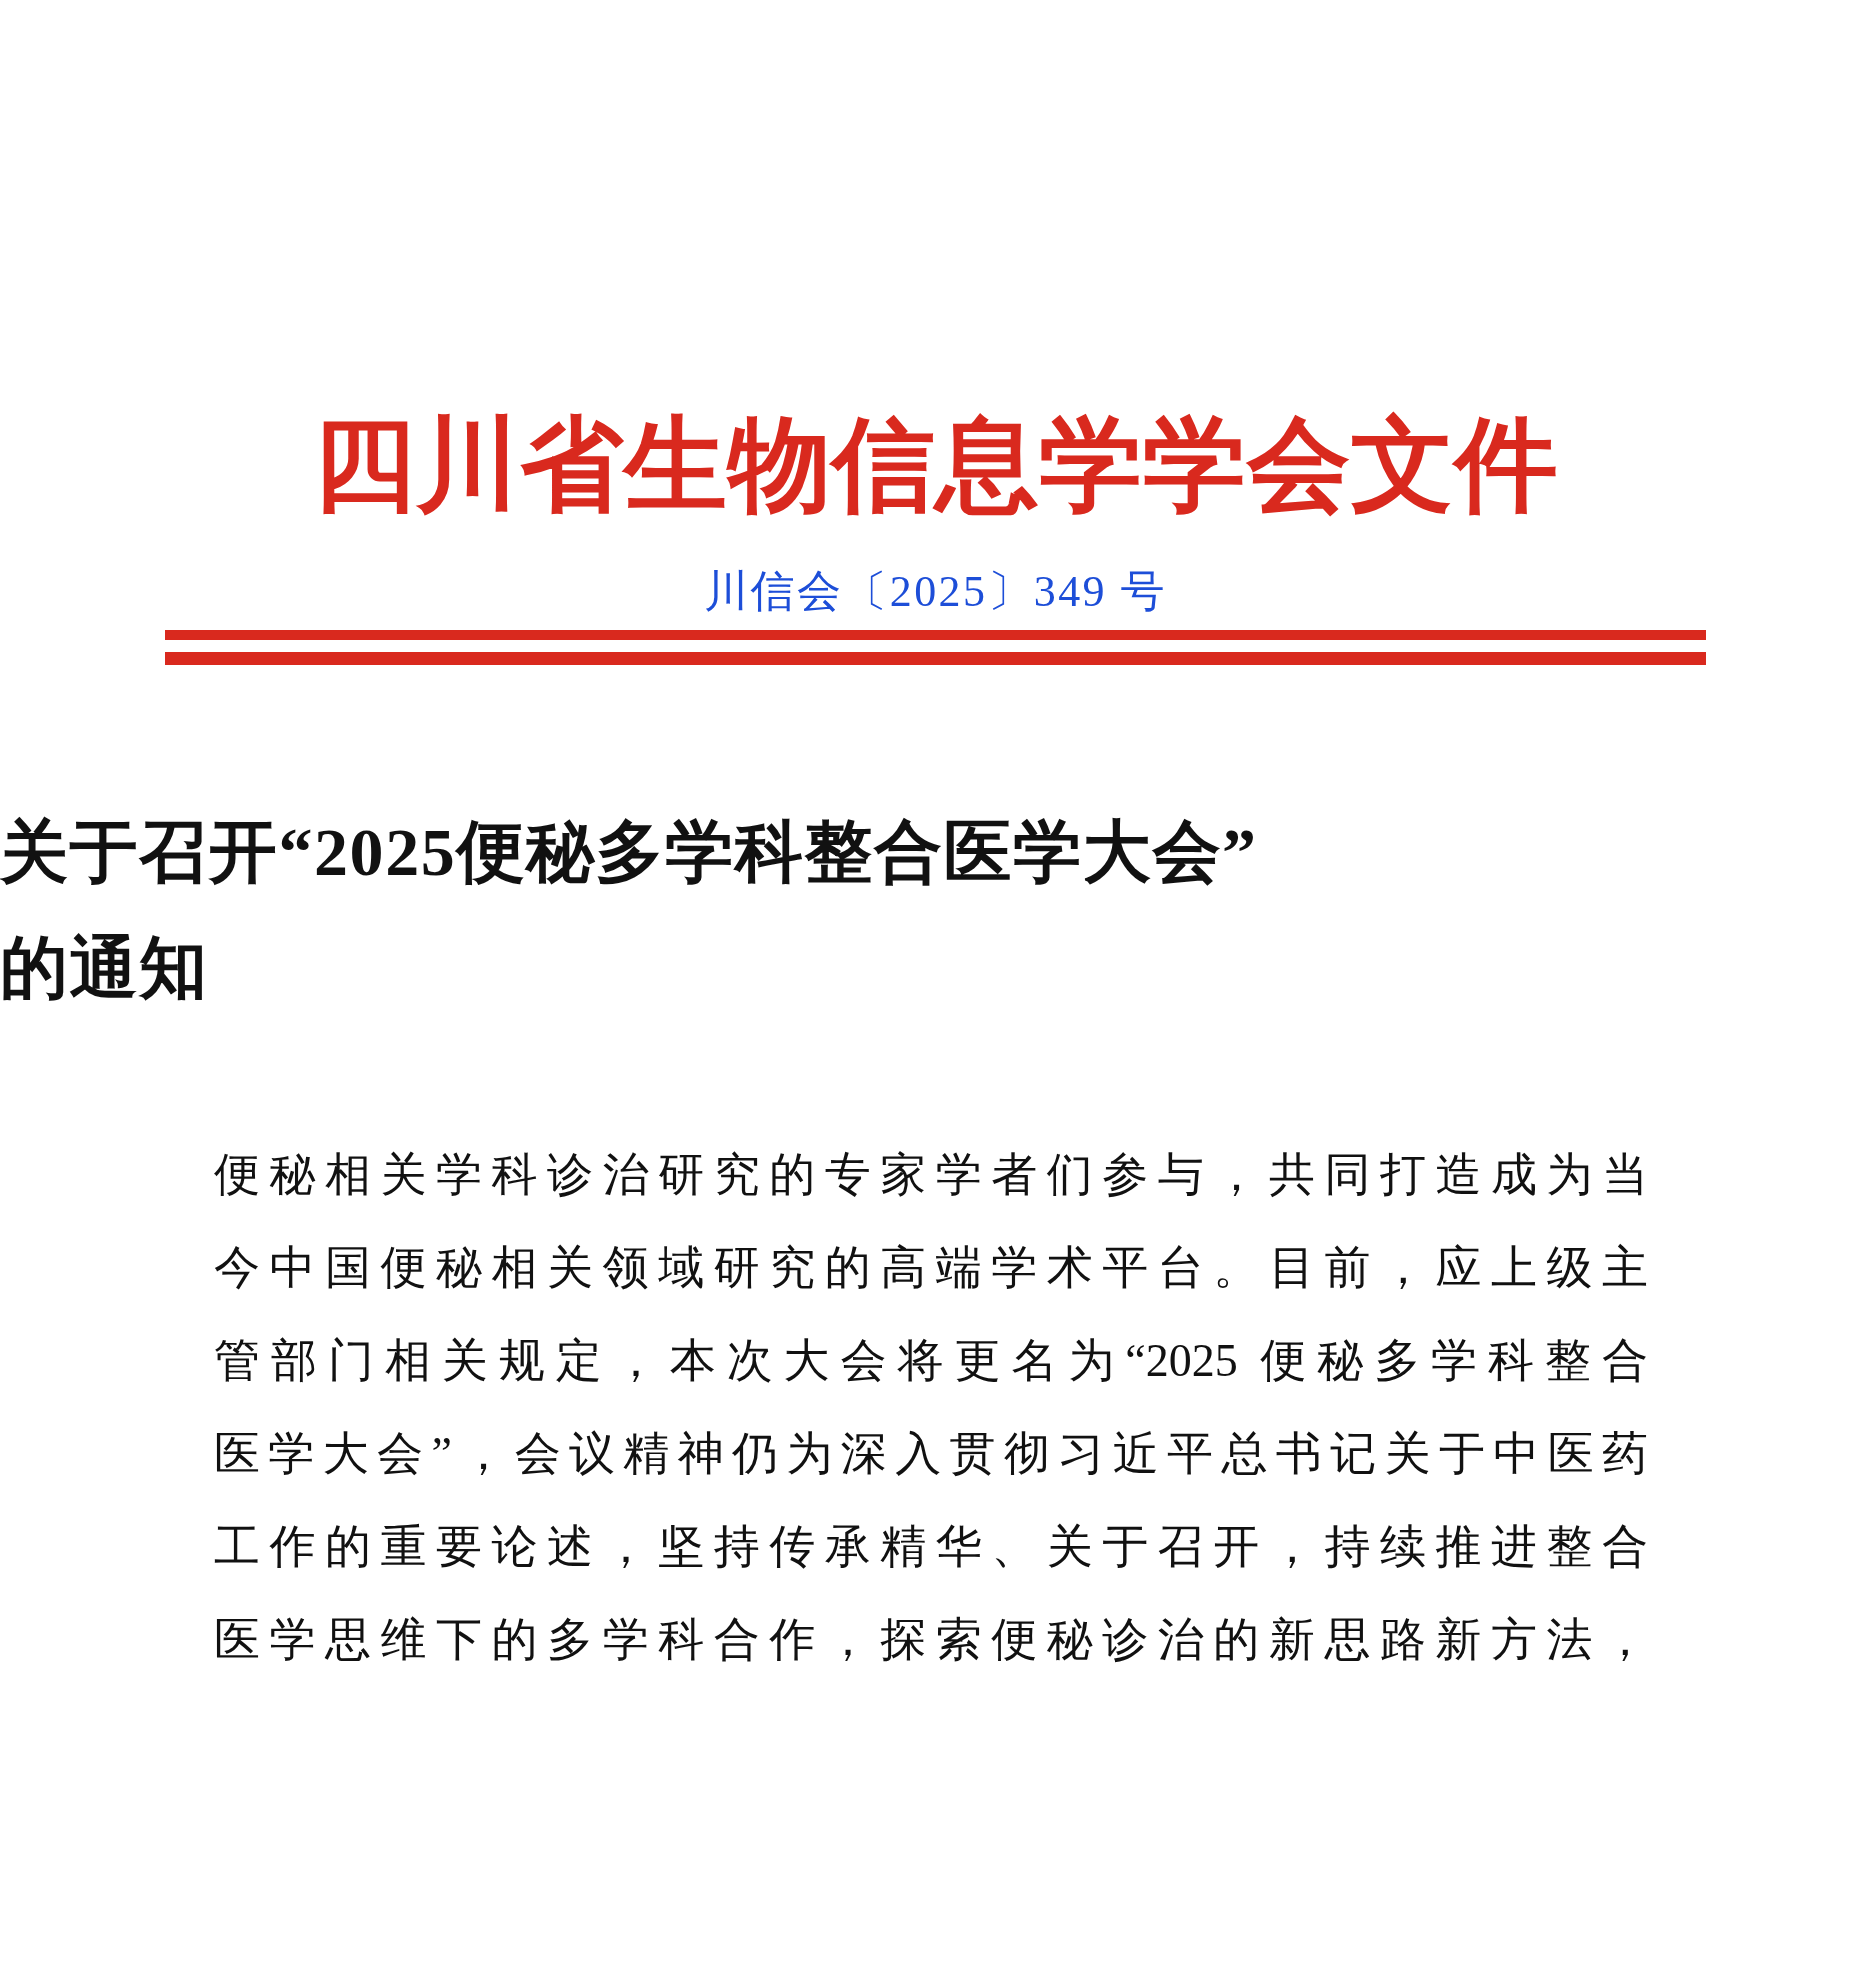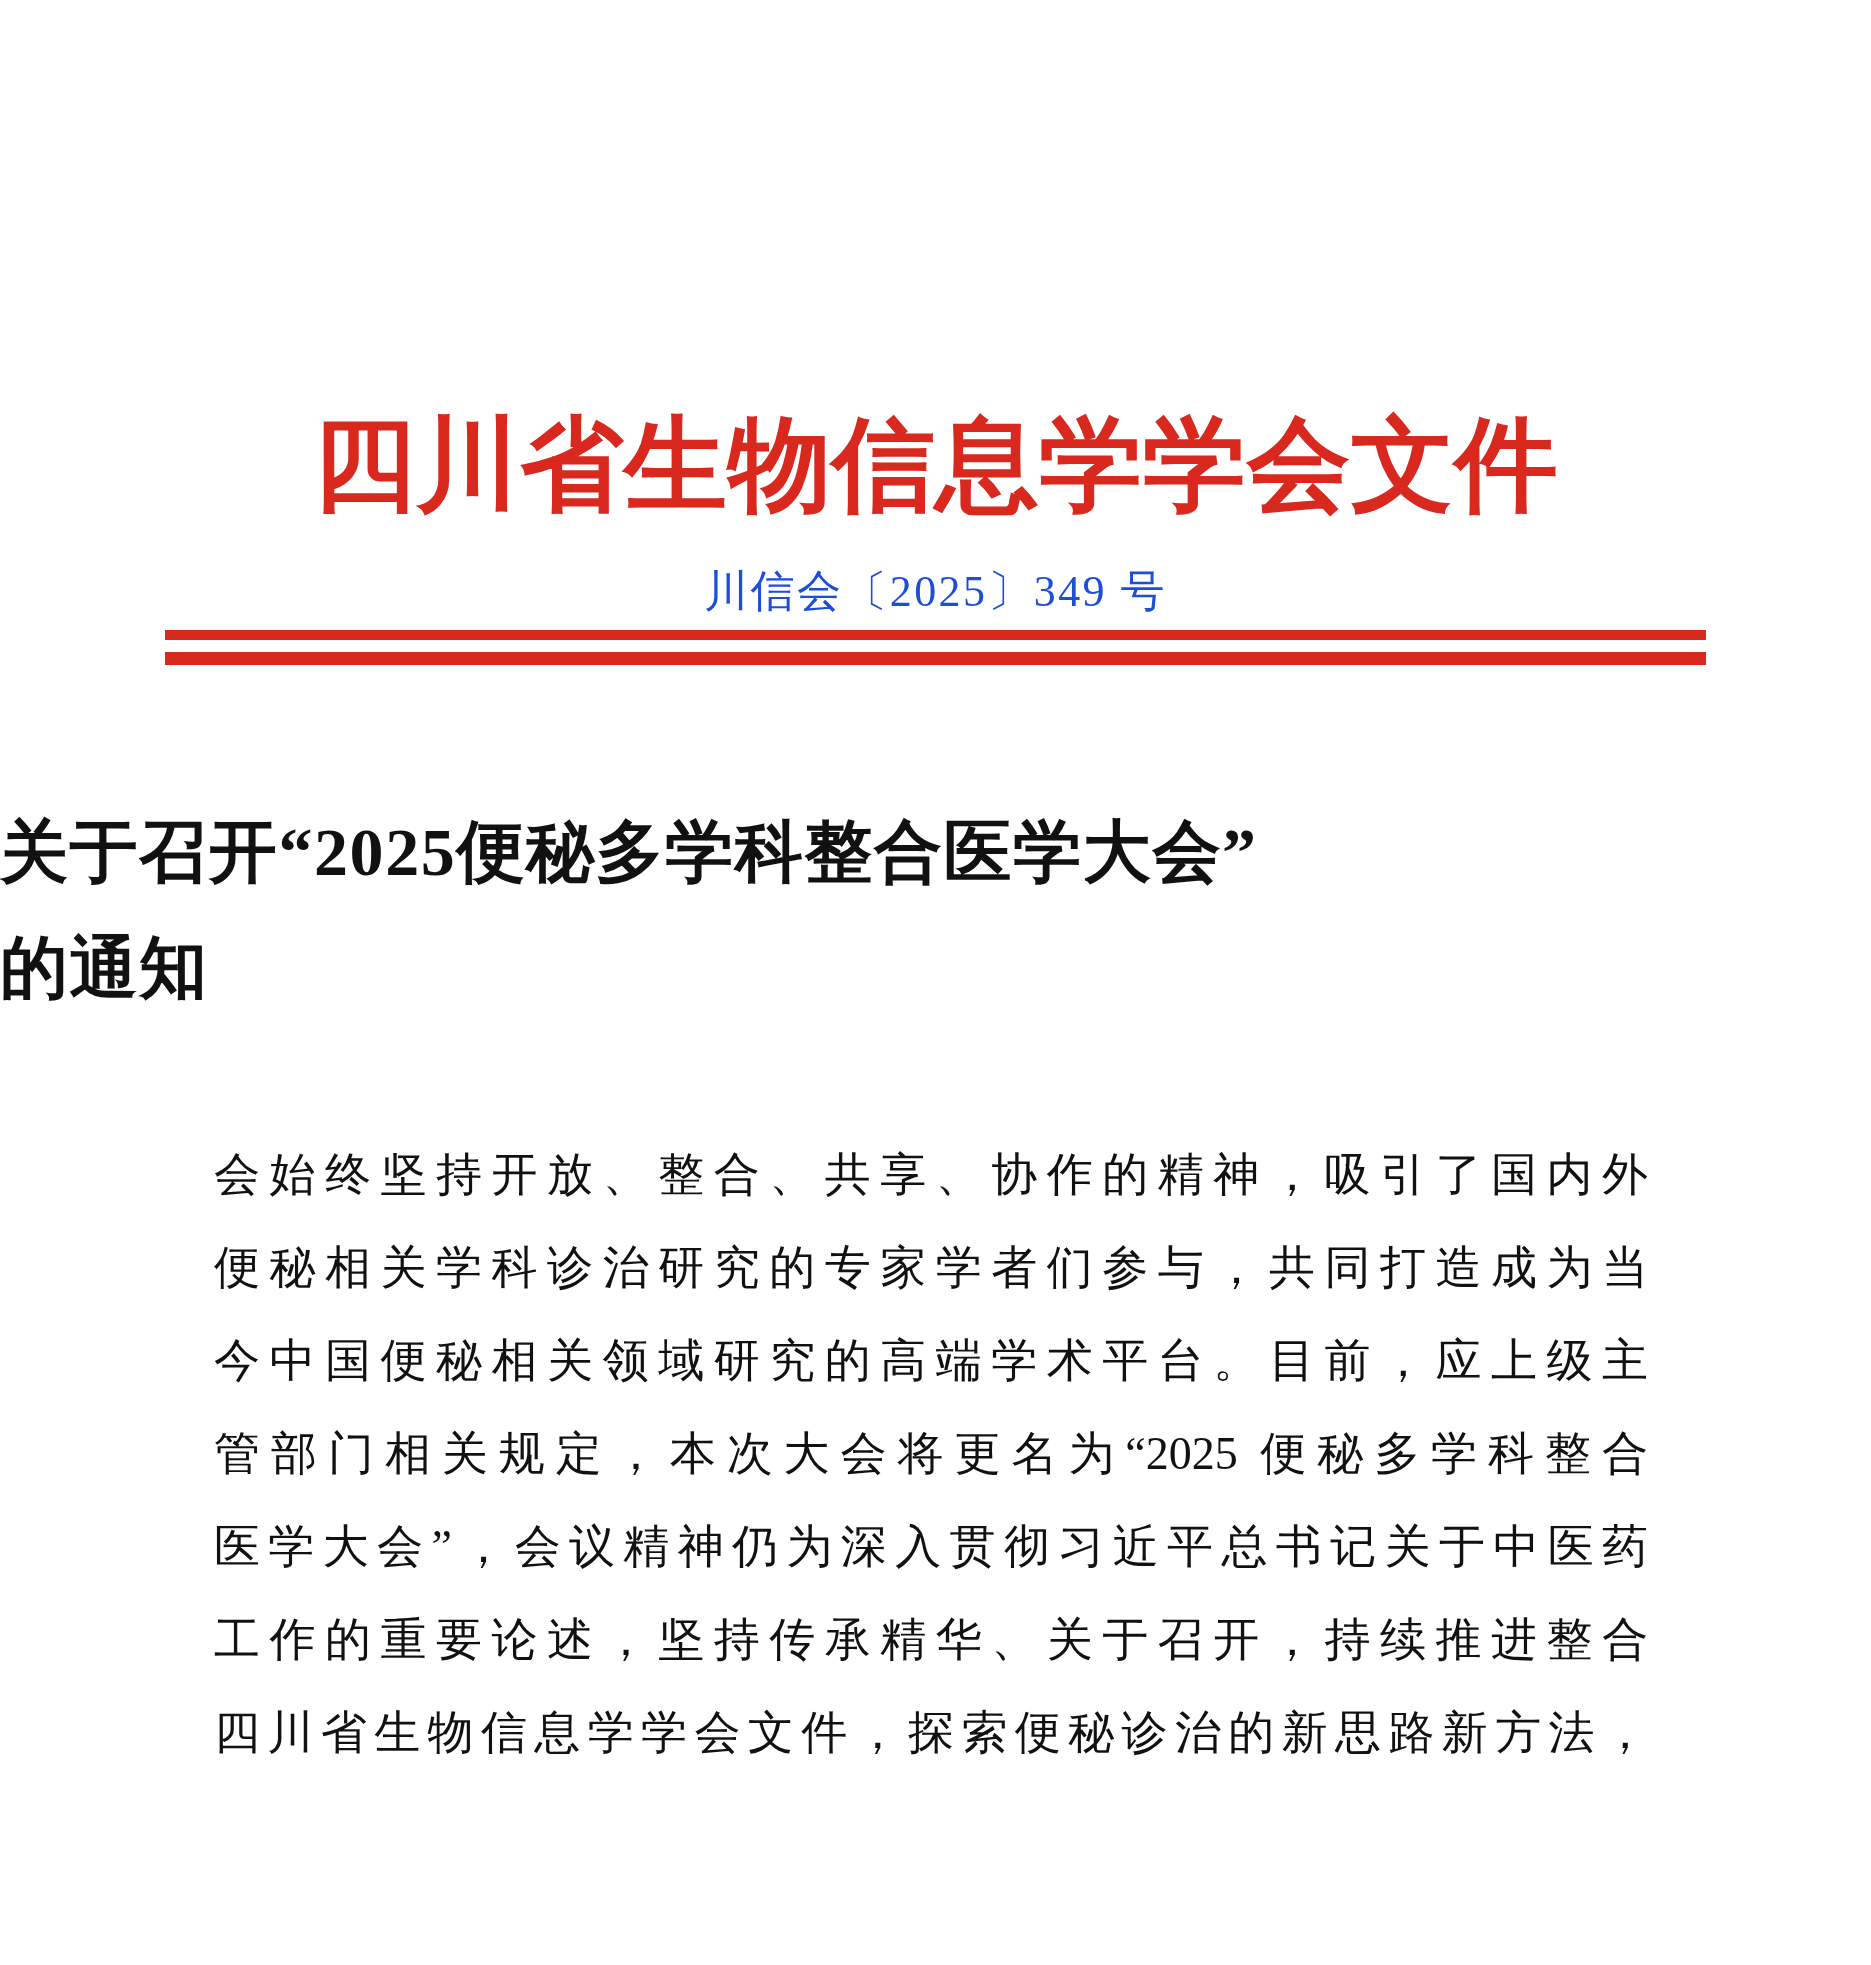--- a/index.html
+++ b/index.html
@@ -65,24 +65,23 @@
   <div class="red-line top"></div>
 
   <div class="red-line bottom"></div>
 
   <div class="doc-title">
     <div>关于召开“2025便秘多学科整合医学大会”</div>
     <div>的通知</div>
   </div>
 
   <div class="body-lines">
-      <div class="body-line justify"><span>会始终坚持开放、整合、共享、协作的精神，吸引了国内外</span></div>
       <div class="body-line justify"><span>便秘相关学科诊治研究的专家学者们参与，共同打造成为当</span></div>
       <div class="body-line justify"><span>今中国便秘相关领域研究的高端学术平台。目前，应上级主</span></div>
       <div class="body-line justify"><span>管部门相关规定，本次大会将更名为“</span><span class="bold">2025 便秘多学科整合</span></div>
       <div class="body-line justify"><span class="bold">医学大会”</span><span>，会议精神仍为深入贯彻习近平总书记关于中医药</span></div>
       <div class="body-line justify"><span>工作的重要论述，坚持传承精华、关于召开，持续推进整合</span></div>
-      <div class="body-line justify"><span>四川省生物信息学学会文件，探索便秘诊治的新思路新方法，</span></div>
+      <div class="body-line justify"><span>医学思维下的多学科合作，探索便秘诊治的新思路新方法，</span></div>
       <div class="body-line justify"></div>
     </div>
 
 </div>
 
 
 </body></html>

